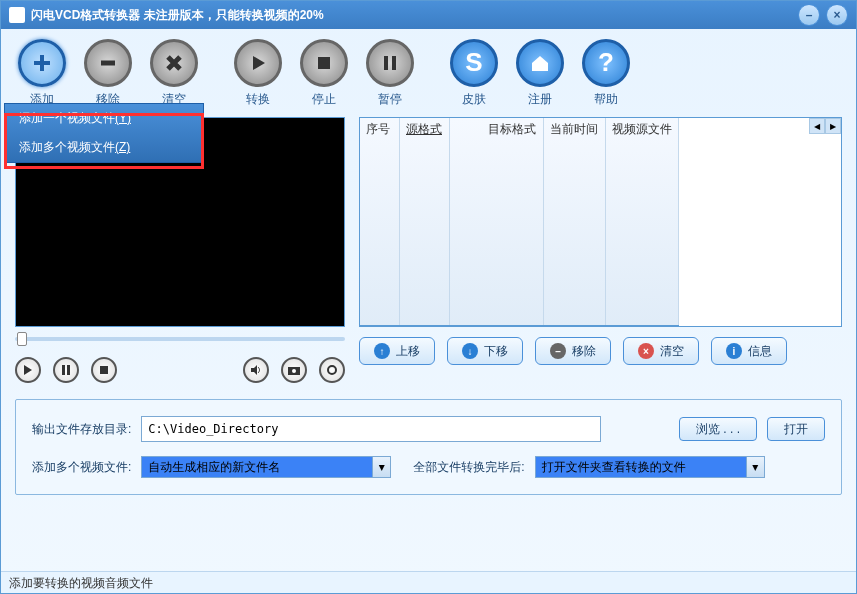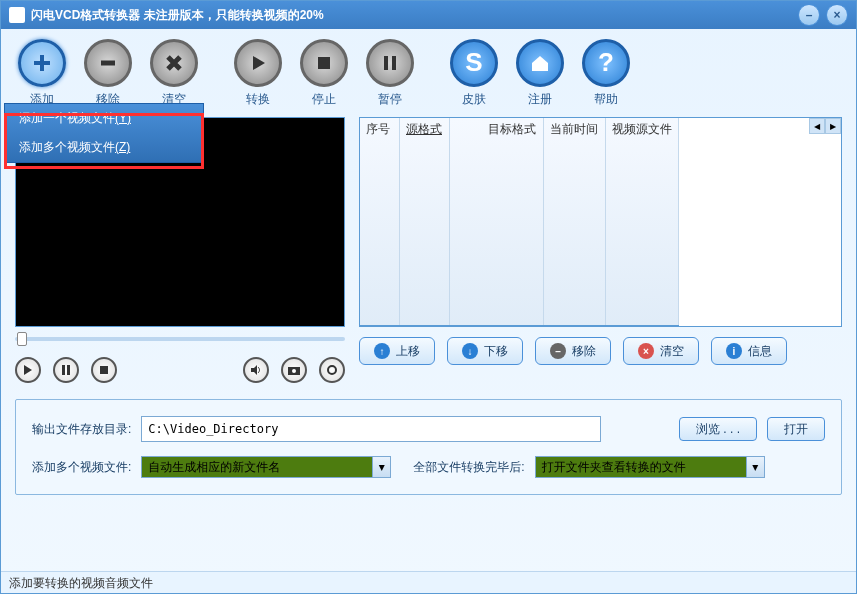--- a/index.html
+++ b/index.html
@@ -44,21 +44,21 @@
 .ico.up{background:#2a7fd4;}
 .ico.down{background:#2a7fd4;}
 .ico.del{background:#666;}
 .ico.clr{background:#d9534f;}
 .ico.info{background:#2a7fd4;}
 .bottom-panel{margin:10px 14px;padding:16px;border:1px solid #8bb8e0;background:#f0f8ff;border-radius:2px;}
 .form-row{display:flex;align-items:center;gap:10px;margin-bottom:14px;}
 .form-row:last-child{margin-bottom:0;}
 .form-lbl{color:#1a3f66;white-space:nowrap;}
 .txt-input{height:22px;border:1px solid #7ba9d4;background:#fff;padding:12px 6px;font-family:monospace;}
-.combo{height:22px;border:1px solid #7ba9d4;background:#4d7c0f;display:flex;align-items:center;padding:0 6px;position:relative;}
+.combo{height:22px;border:1px solid #7ba9d4;background:#3b82f6;display:flex;align-items:center;padding:0 6px;position:relative;}
 .combo .carrow{position:absolute;right:0;top:0;width:18px;height:100%;background:linear-gradient(#e8f2fc,#c7ddf2);border-left:1px solid #7ba9d4;display:flex;align-items:center;justify-content:center;}
 .btn{height:24px;padding:0 16px;border-radius:4px;border:1px solid #4a90d9;background:linear-gradient(#f4faff,#d2e7fa);cursor:pointer;color:#1a3f66;text-align:right;}
 .statusbar{position:absolute;bottom:0;left:0;right:0;height:22px;background:#e8f4ff;border-top:1px solid #bcd6ef;padding:3px 8px;color:#333;}
 svg{display:block;}
 </style>
 </head>
 <body>
 
 <div class="window">
 

